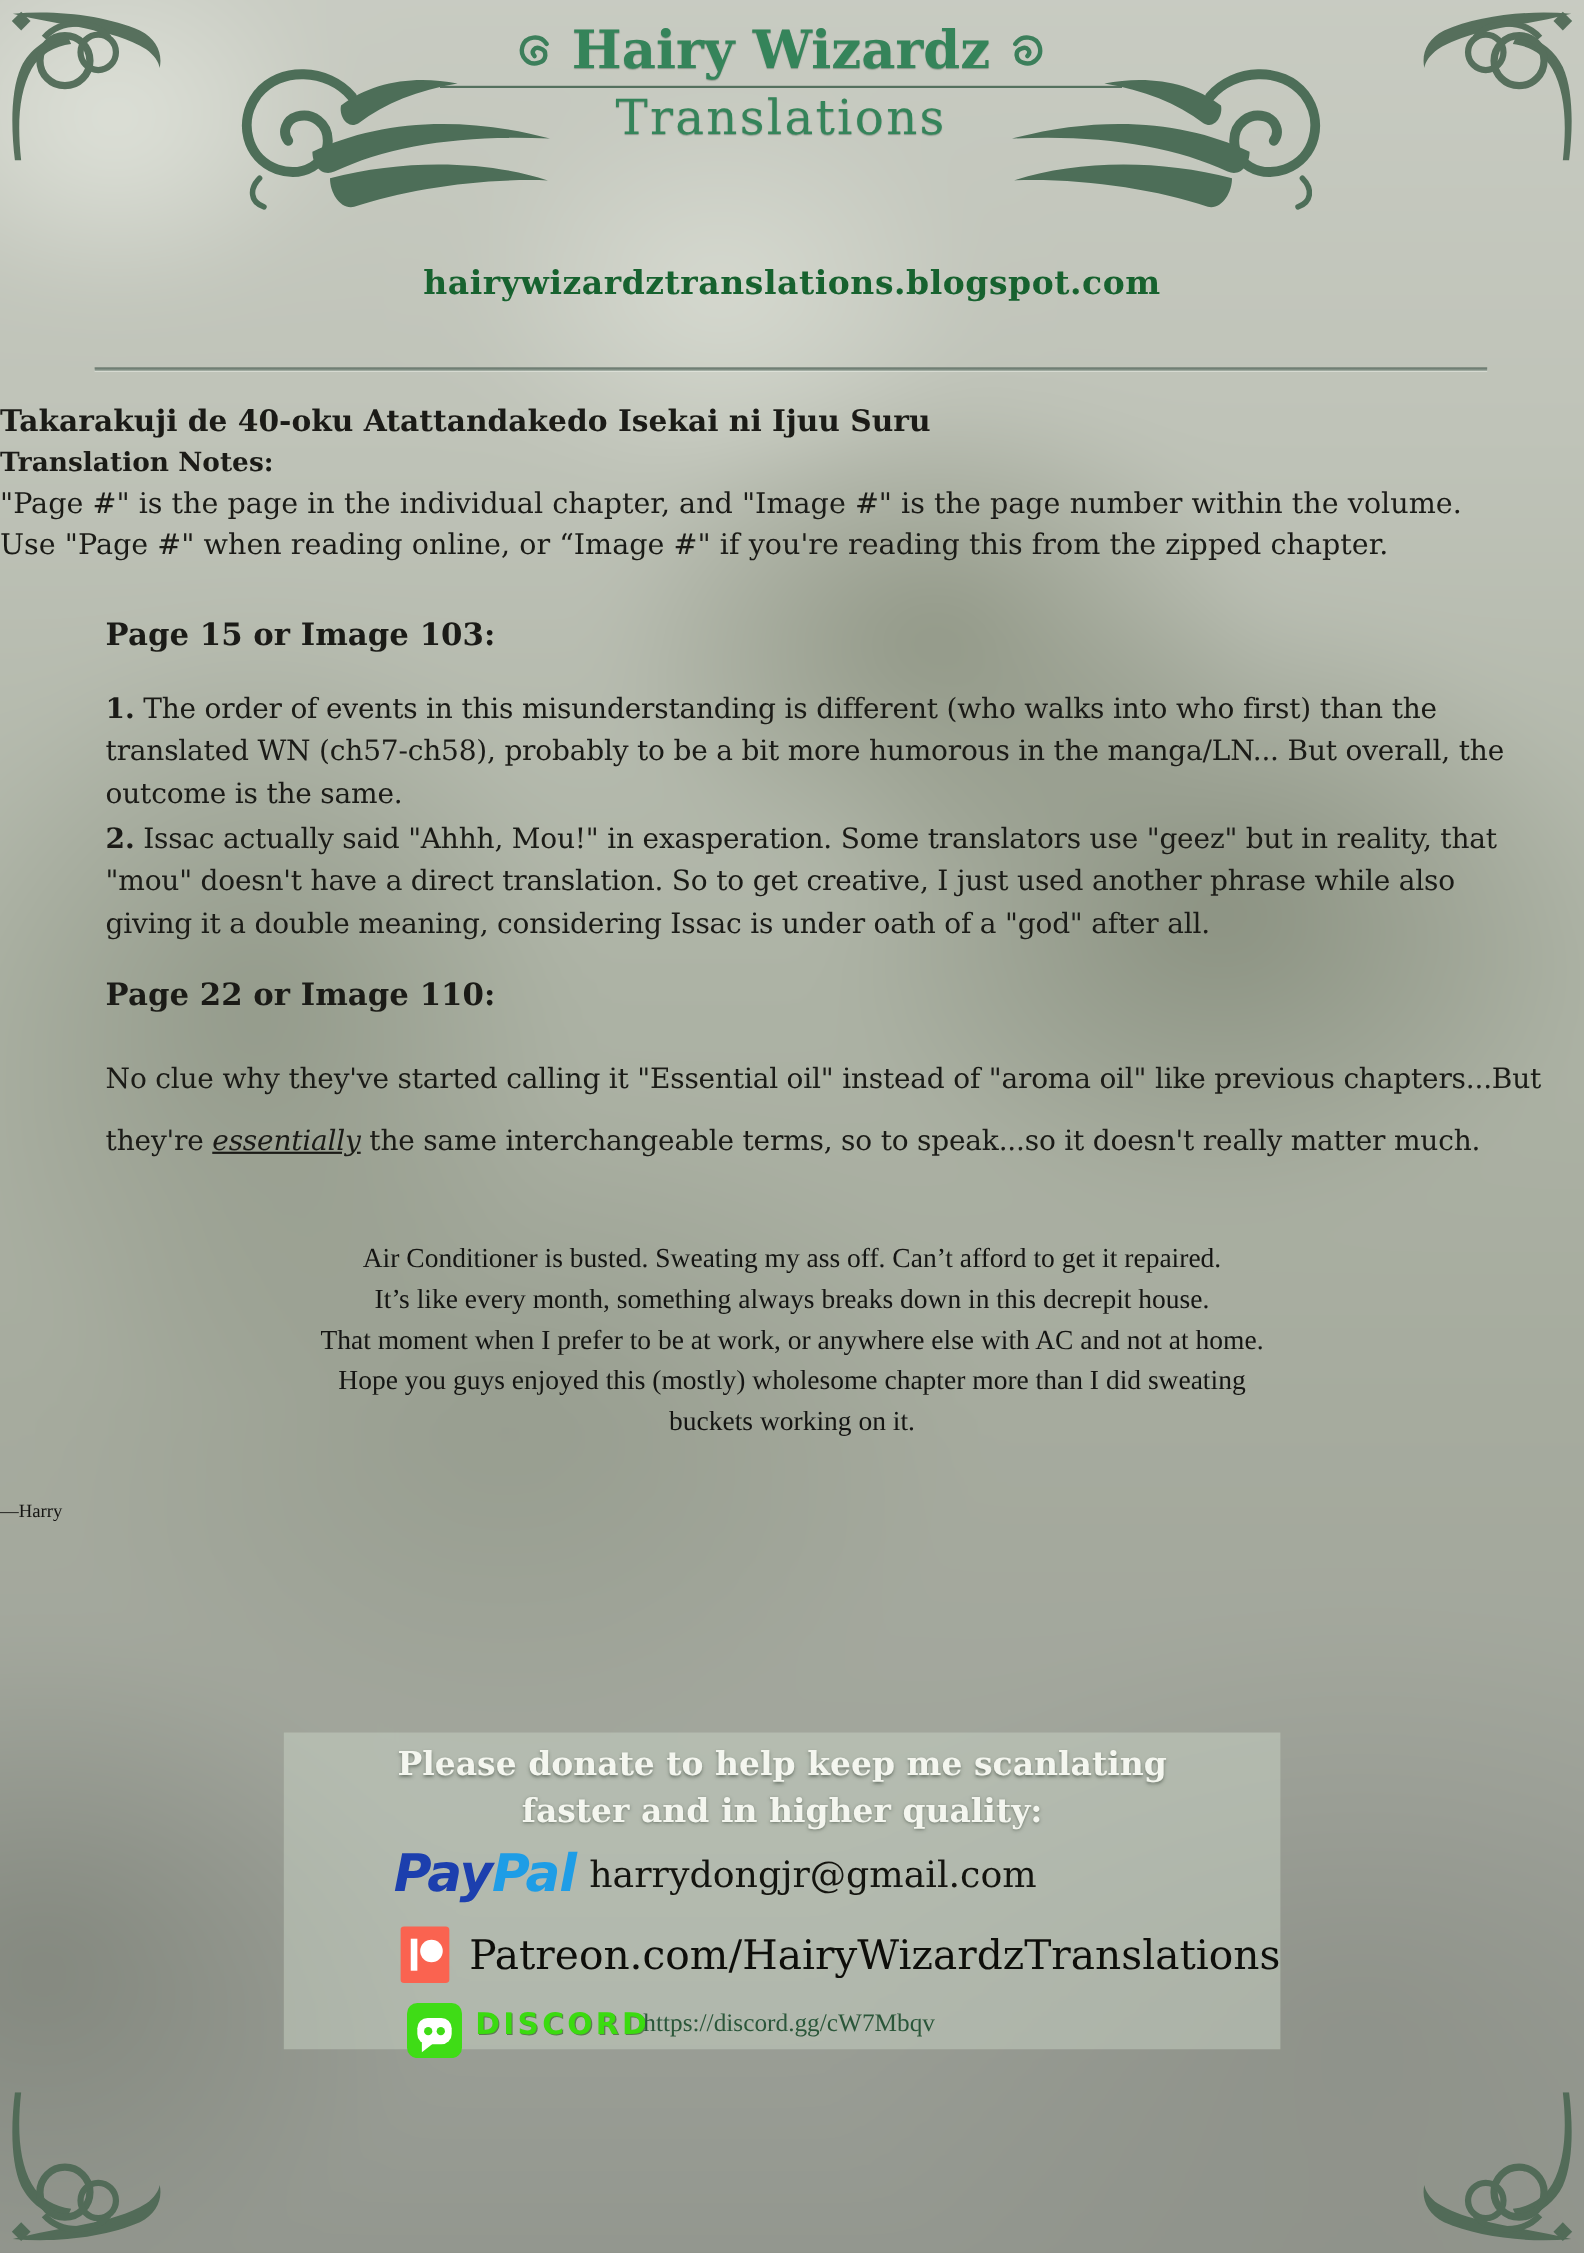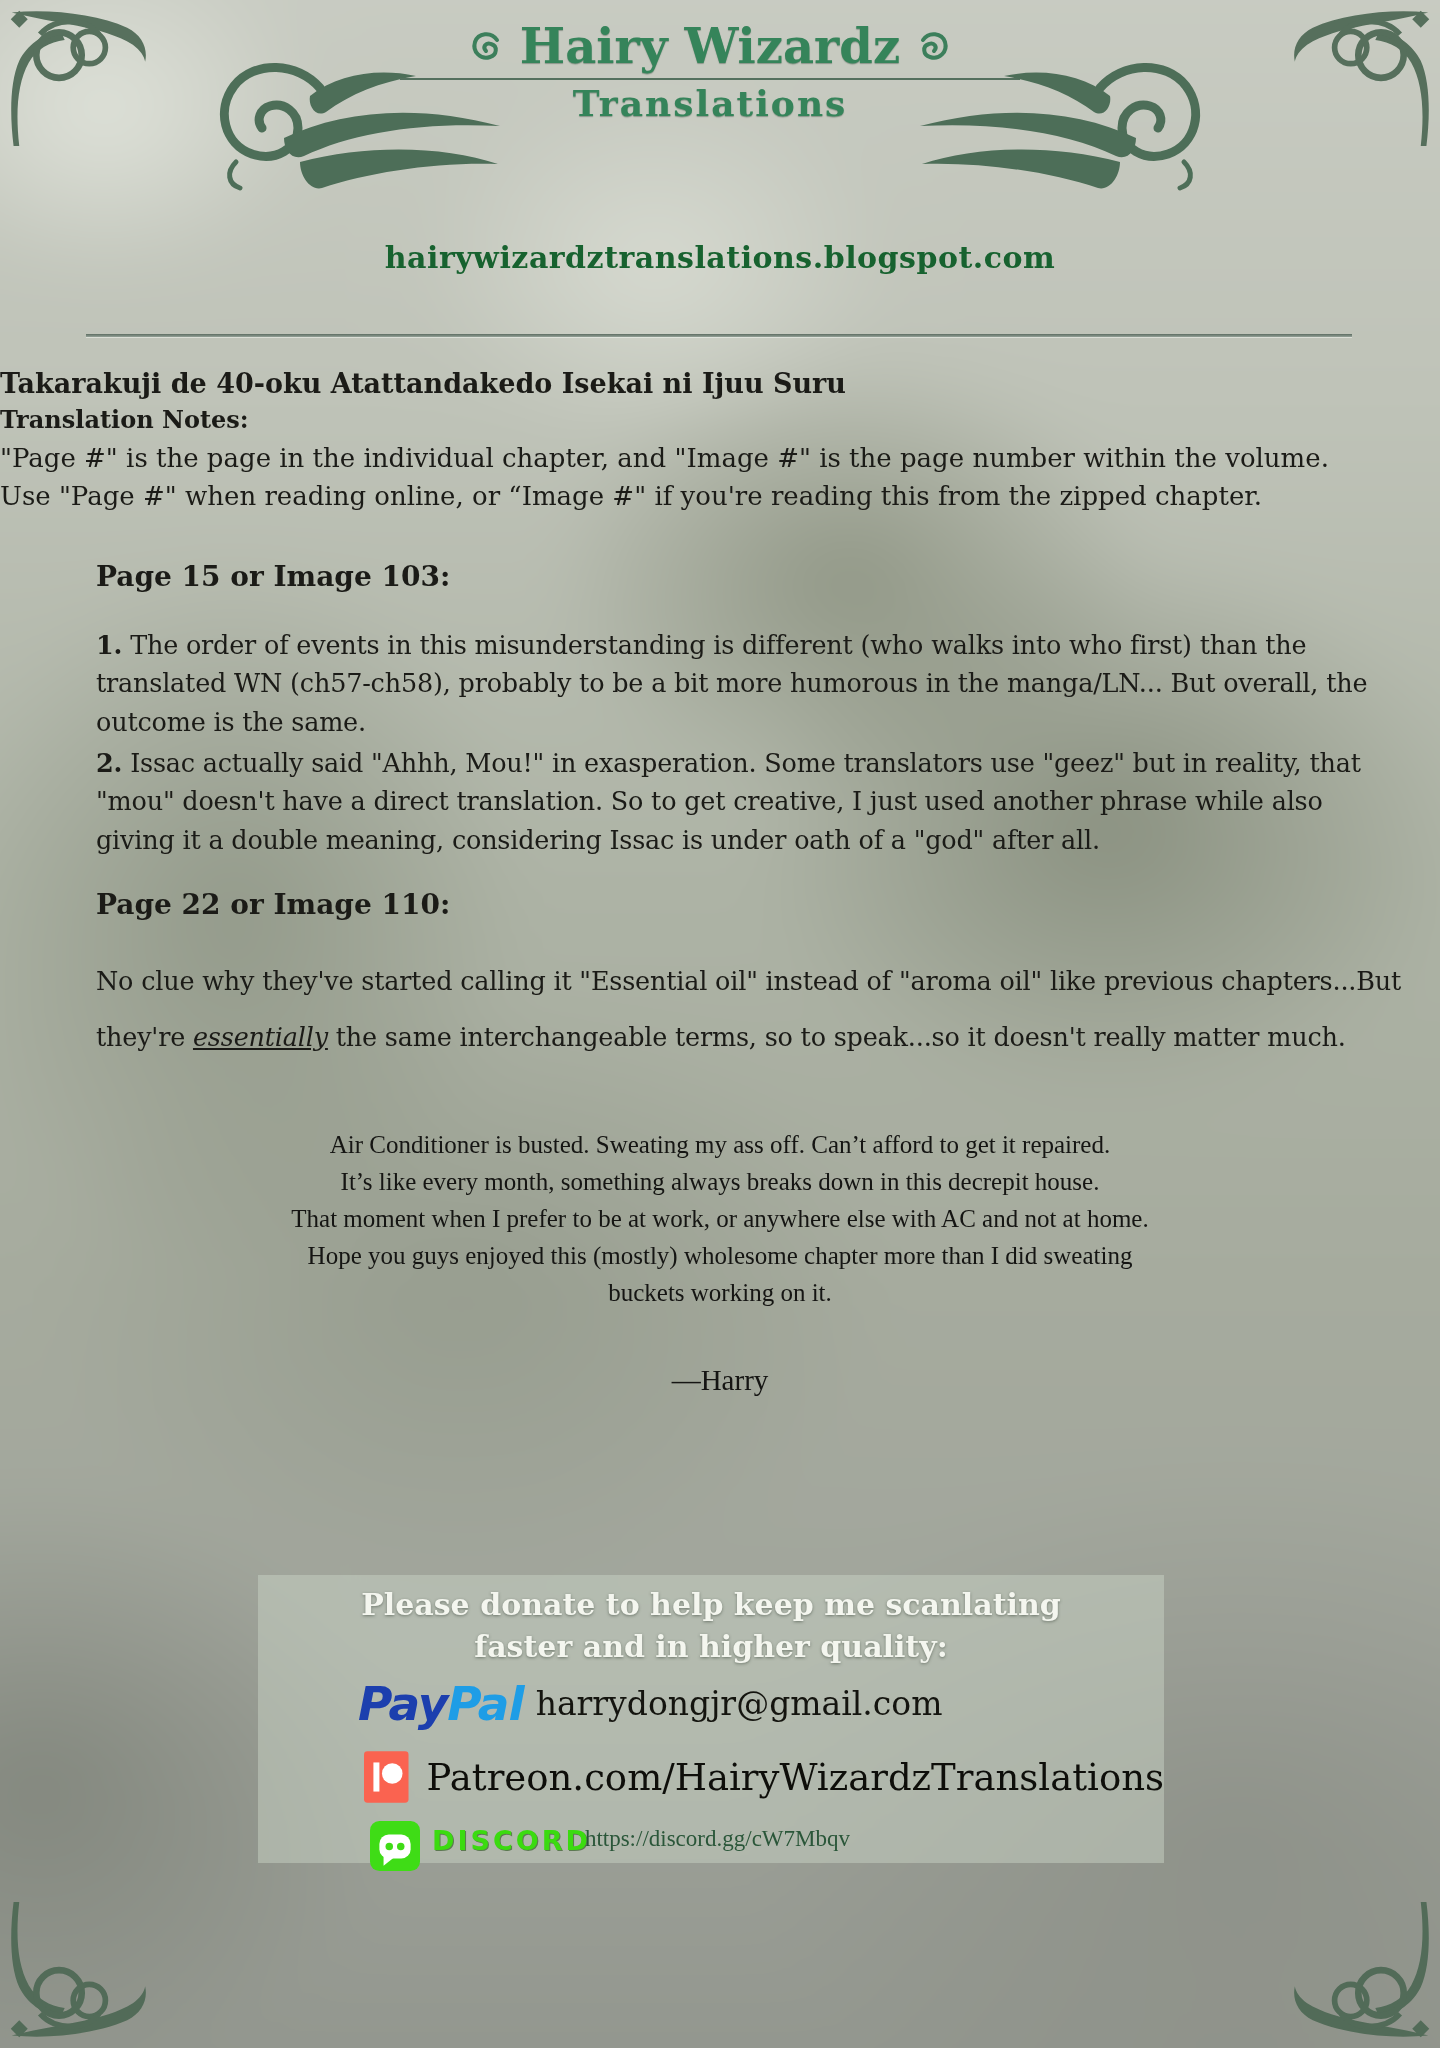--- a/index.html
+++ b/index.html
@@ -29,21 +29,21 @@
   .logo{position:absolute;top:18px;left:50%;width:1000px;height:170px;transform:translateX(-51%);z-index:1;}
   .logo .fl{position:absolute;top:26px;color:#4d6e58;}
   .logo .fl-left{left:-18px;}
   .logo .fl-right{right:-18px;transform:scaleX(-1);}
   .logo-text{position:absolute;left:50%;top:0;transform:translateX(-50%);text-align:center;color:#35845a;
              text-shadow:0 1px 1px rgba(25,55,38,.35);white-space:nowrap;}
   .logo-line1{font-size:48px;font-weight:bold;display:flex;align-items:center;gap:16px;justify-content:center;}
   .logo-swirl{color:#3c7f5b;}
   .logo-swirl.mir{transform:scaleX(-1);}
   .logo-divider{width:620px;height:2px;margin:4px auto 2px;background:#54705e;}
-  .logo-line2{font-size:36px;font-weight:bold;letter-spacing:2px;}
+  .logo-line2{font-size:44px;font-weight:normal;letter-spacing:2px;}
 
   .blog-url{position:absolute;top:240px;left:0;width:100%;text-align:center;font-size:30px;
             font-weight:bold;color:#17622f;letter-spacing:.5px;z-index:1;}
 
   .rule{position:absolute;top:334px;left:86px;right:88px;height:3px;z-index:1;
         background:linear-gradient(#5d6d62,#95a298);box-shadow:0 1px 0 rgba(242,245,240,.55);}
 
   .center{position:absolute;left:0;width:100%;z-index:1;}
   .series-title{top:368px;font-size:27px;font-weight:bold;}
   .notes-heading{top:405px;font-size:24px;font-weight:bold;}
@@ -56,22 +56,22 @@
   .note-body{font-size:25.5px;line-height:38.5px;letter-spacing:-0.2px;}
   .note1{top:600px;}
   .note2{top:718px;}
   .sec2-heading{top:888px;}
   .sec2-body{top:927px;line-height:56px;}
   .num{font-weight:bold;}
   .emph{font-style:italic;text-decoration:underline;}
 
   .harry-note{position:absolute;top:1126px;left:0;width:100%;text-align:center;z-index:1;
               font-family:"Liberation Serif",serif;font-size:25px;line-height:37px;color:#151513;}
-  .signature{position:absolute;top:1364px;left:0;width:100%;text-align:center;z-index:1;
-             font-family:"Liberation Serif",serif;font-size:29px;color:#151513;}
+  .signature{position:absolute;top:1364px;left:0;width:100%;z-index:1;
+             font-family:"Liberation Serif",serif;font-size:17px;color:#151513;}
 
   
   .donate{position:absolute;left:258px;top:1575px;width:906px;height:288px;z-index:1;
           background:rgba(199,209,196,.5);}
   .donate-line{text-align:center;color:#f4f6ef;font-size:30px;font-weight:bold;
                text-shadow:0 1px 3px rgba(40,52,40,.5);}
   .donate-line.l1{margin-top:12px;}
   .donate-line.l2{margin-top:7px;}
   .paypal-row{margin:12px 0 0 100px;display:flex;align-items:center;gap:12px;}
   .pp{font-family:"DejaVu Sans",sans-serif;font-style:italic;font-weight:bold;font-size:47px;letter-spacing:-1px;}

